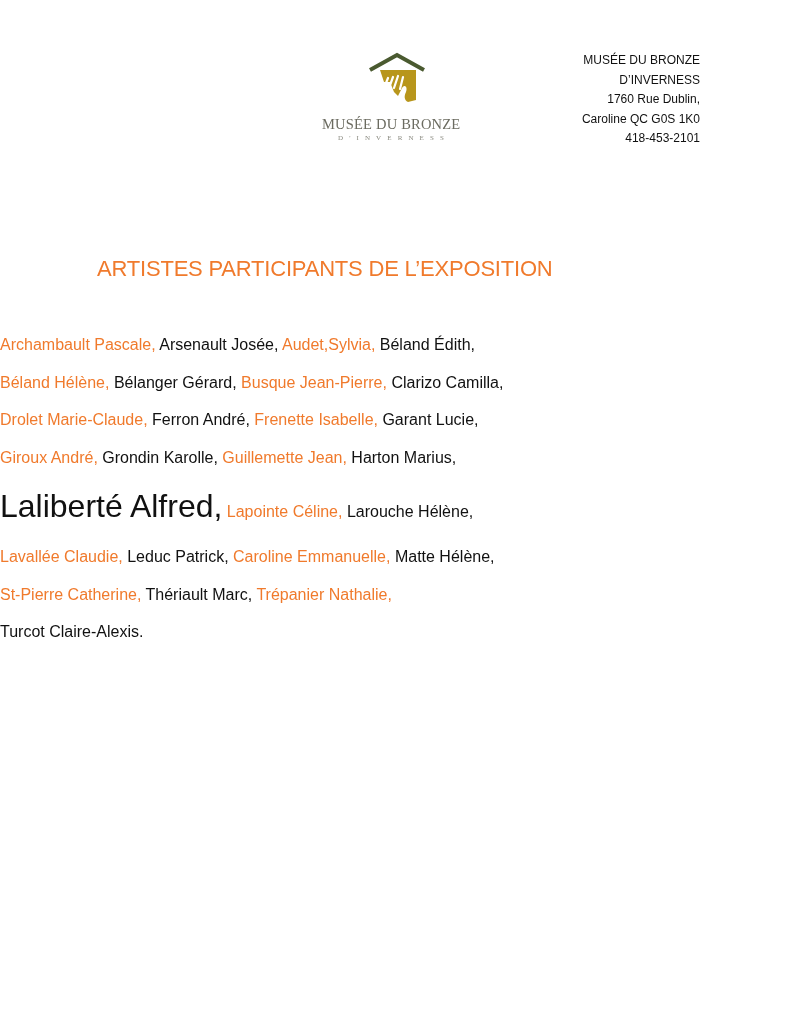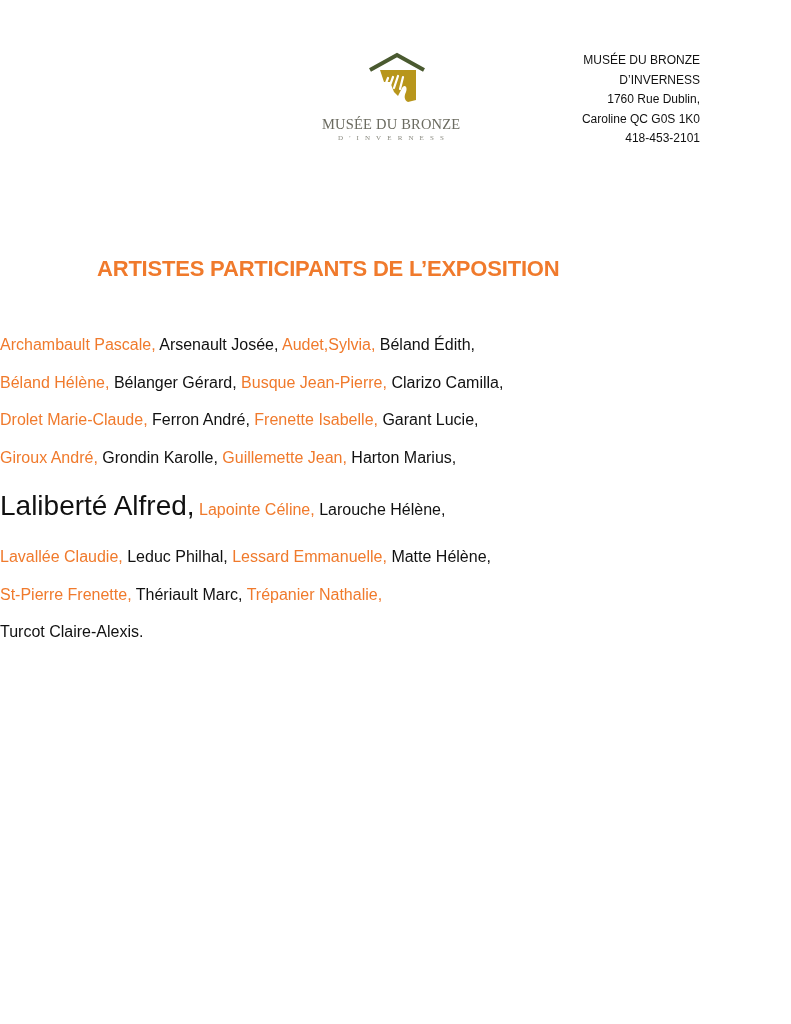--- a/index.html
+++ b/index.html
@@ -8,27 +8,27 @@
     .logo { position: absolute; left: 322px; top: 52px; width: 160px; }
     .logo svg { display: block; margin-left: 46px; }
     .logo-name { font-family: "Liberation Serif", serif; font-size: 14.5px; color: #6b6b60;
                  letter-spacing: 0.2px; margin-top: 6px; white-space: nowrap; }
     .logo-sub { font-family: "Liberation Serif", serif; font-size: 7px; color: #8a8a80;
                 letter-spacing: 6.1px; margin-top: 1px; margin-left: 3px; white-space: nowrap; padding-left: 13px; }
     .address { position: absolute; right: 91px; top: 51px; text-align: right;
                font-size: 12px; line-height: 19.5px; color: #111; }
     .address div { white-space: nowrap; }
     .heading { position: absolute; left: 97px; top: 256px; font-size: 22px;
-               color: #f07a2c; letter-spacing: -0.2px; white-space: nowrap; font-weight: bold; }
+               color: #f07a2c; letter-spacing: -0.2px; white-space: nowrap; }
     .names { position: absolute; left: 0; top: 336px; width: 791px; text-align: left; }
     .line { font-size: 16px; line-height: 18px; white-space: nowrap; height: 37.5px; }
     .line.big { font-size: 16px; height: 62px; line-height: 40px; }
     .o { color: #f07a2c; }
     .b { color: #111111; }
-    .big .lg { font-size: 28px; color: #111; }
+    .big .lg { font-size: 32px; color: #111; }
   </style>
 </head>
 <body>
 
 <div class="logo">
   <svg width="62" height="58" viewBox="0 0 62 58">
     <polyline points="2,18 29,3 56,18" fill="none" stroke="#4a5a30" stroke-width="4"></polyline>
     <path d="M12,18 L48,18 L48,48 L40,50 C36,48 36,44 38,40 C40,34 36,32 34,36 L30,44 L26,40 L22,30 L16,30 Z" fill="#b8961c"></path>
     <path d="M20,26 l-4,10 M25,25 l-4,11 M30,24 l-4,12 M35,25 l-3,12" stroke="#ffffff" stroke-width="2.2" fill="none" stroke-linecap="round"></path>
   </svg>
@@ -71,25 +71,25 @@
     <span class="o">Guillemette Jean,</span>
     <span class="b">Harton Marius,</span>
   </div>
   <div class="line big">
     <span class="lg">Laliberté Alfred,</span>
     <span class="o">Lapointe Céline,</span>
     <span class="b">Larouche Hélène,</span>
   </div>
   <div class="line">
     <span class="o">Lavallée Claudie,</span>
-    <span class="b">Leduc Philhal,</span>
-    <span class="o">Lessard Emmanuelle,</span>
+    <span class="b">Leduc Patrick,</span>
+    <span class="o">Caroline Emmanuelle,</span>
     <span class="b">Matte Hélène,</span>
   </div>
   <div class="line">
-    <span class="o">St-Pierre Frenette,</span>
+    <span class="o">St-Pierre Catherine,</span>
     <span class="b">Thériault Marc,</span>
     <span class="o">Trépanier Nathalie,</span>
   </div>
   <div class="line">
     <span class="b">Turcot Claire-Alexis.</span>
   </div>
 </div>
 
 </body></html>

